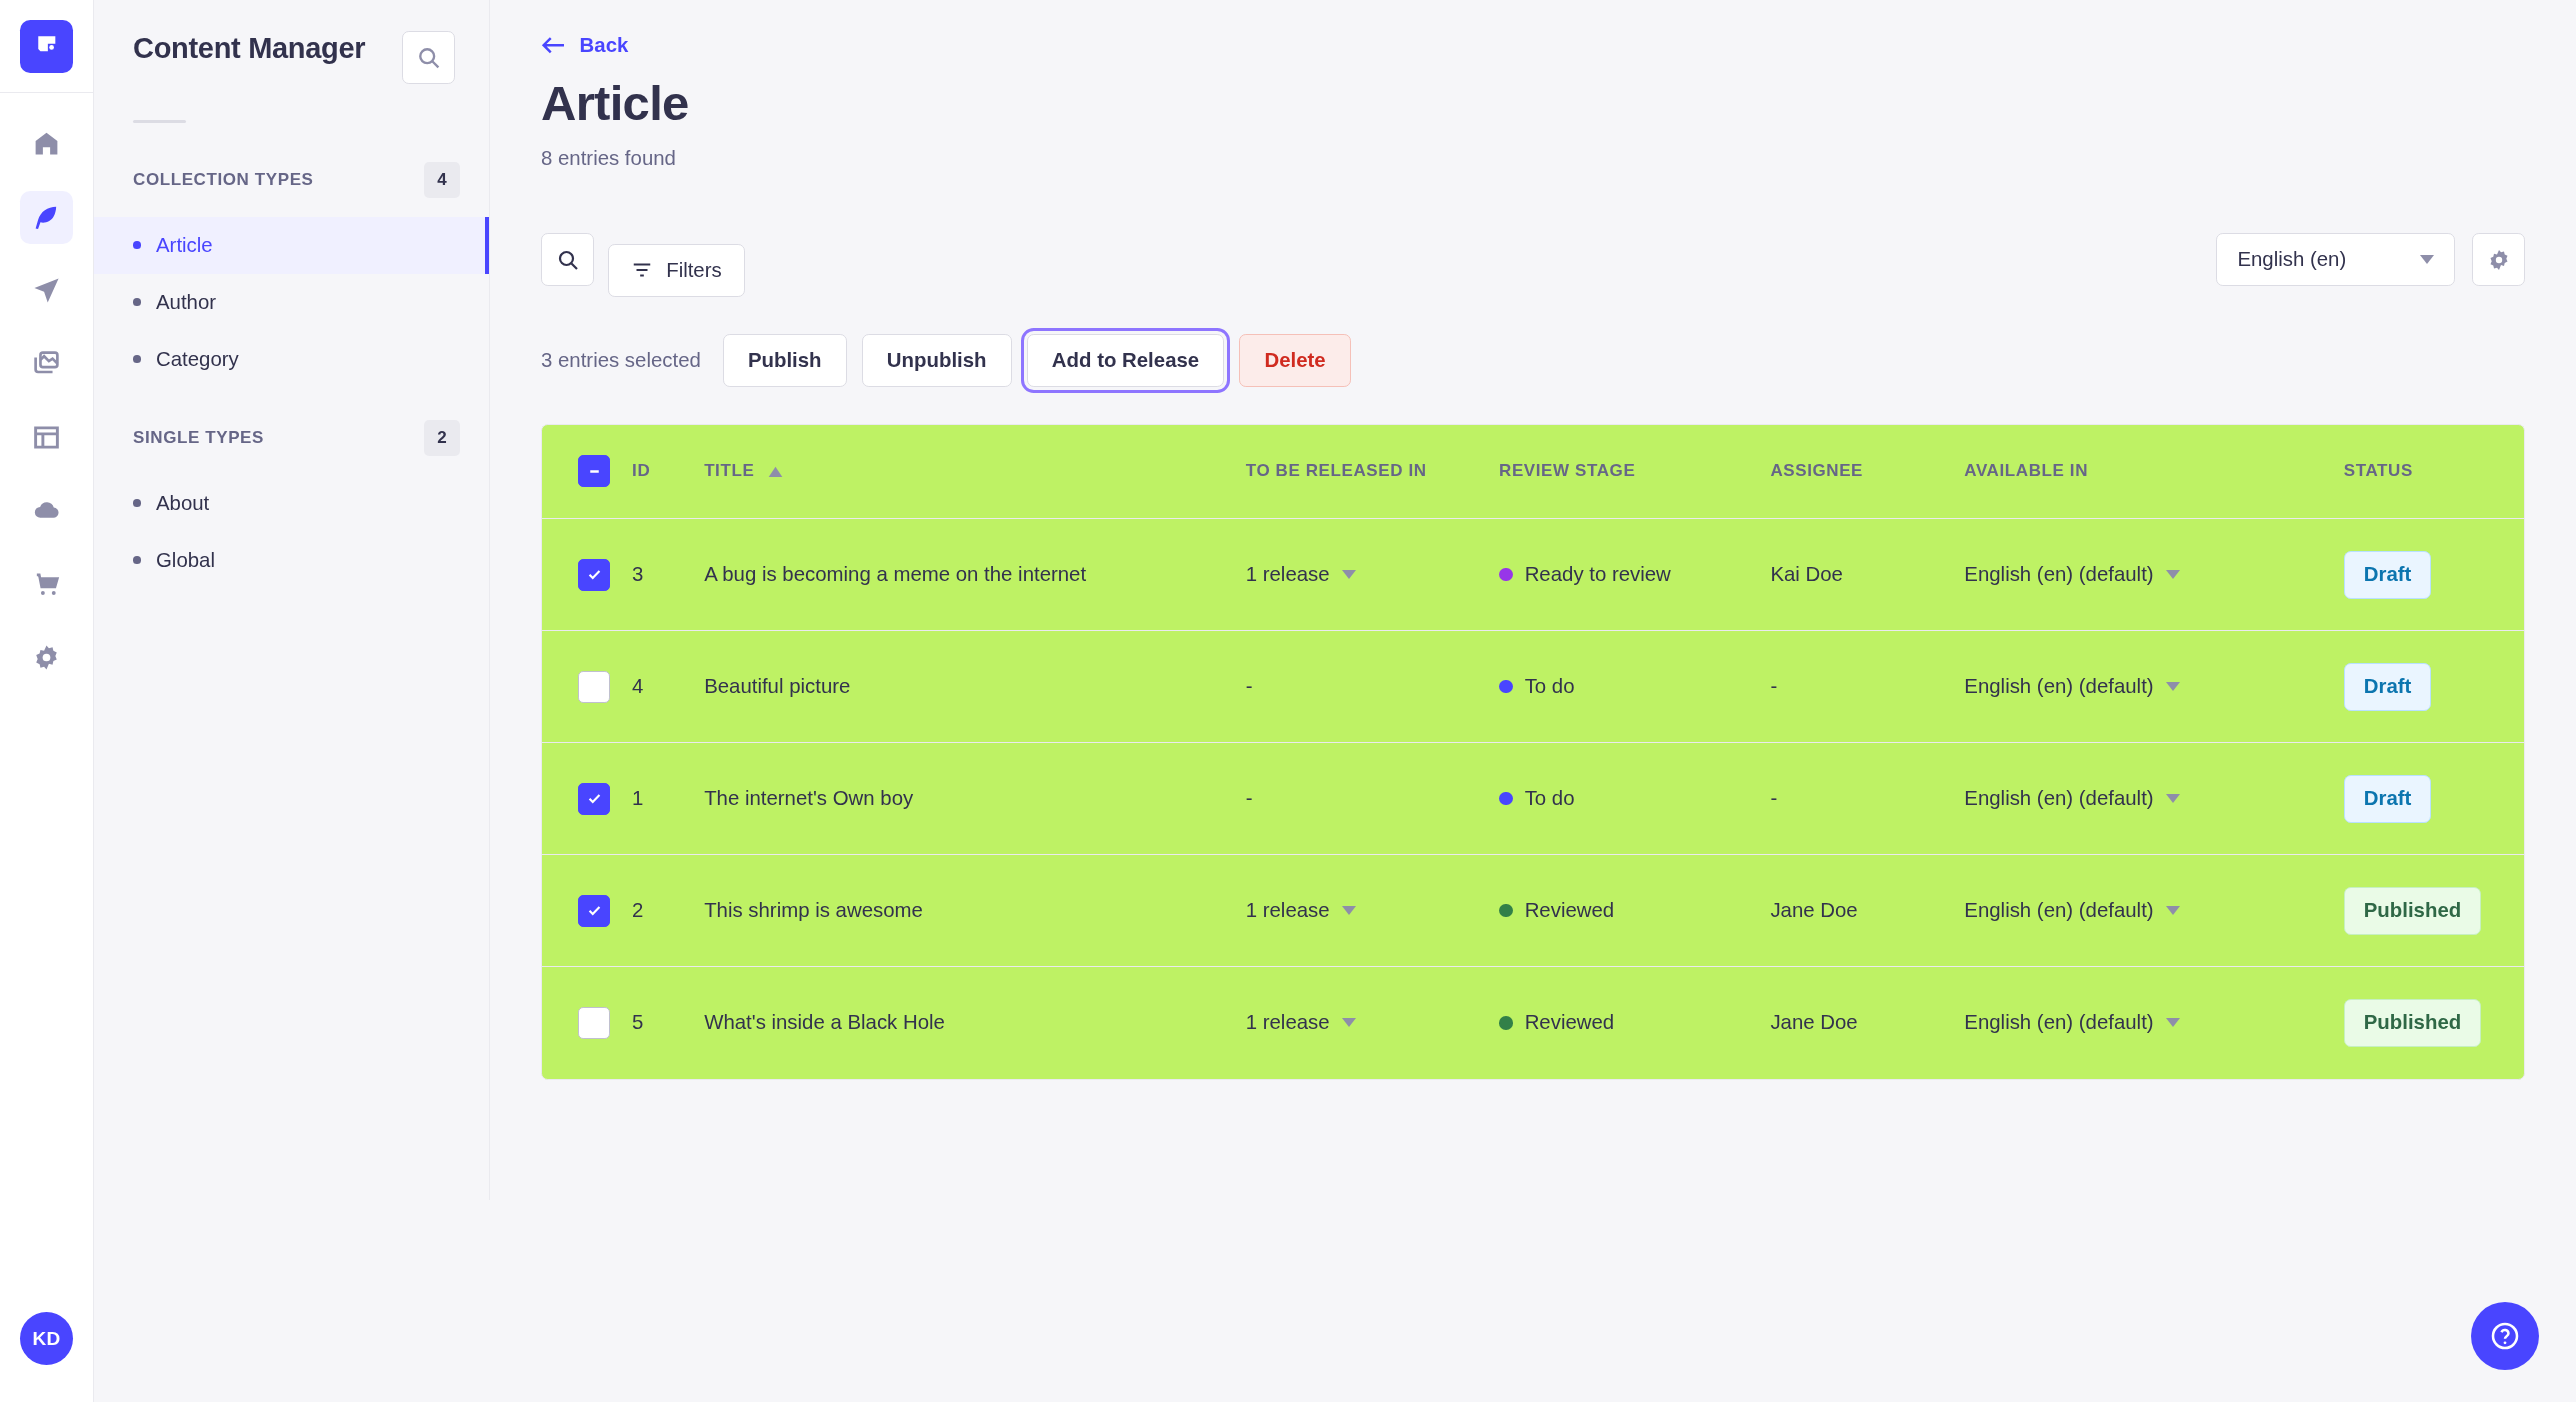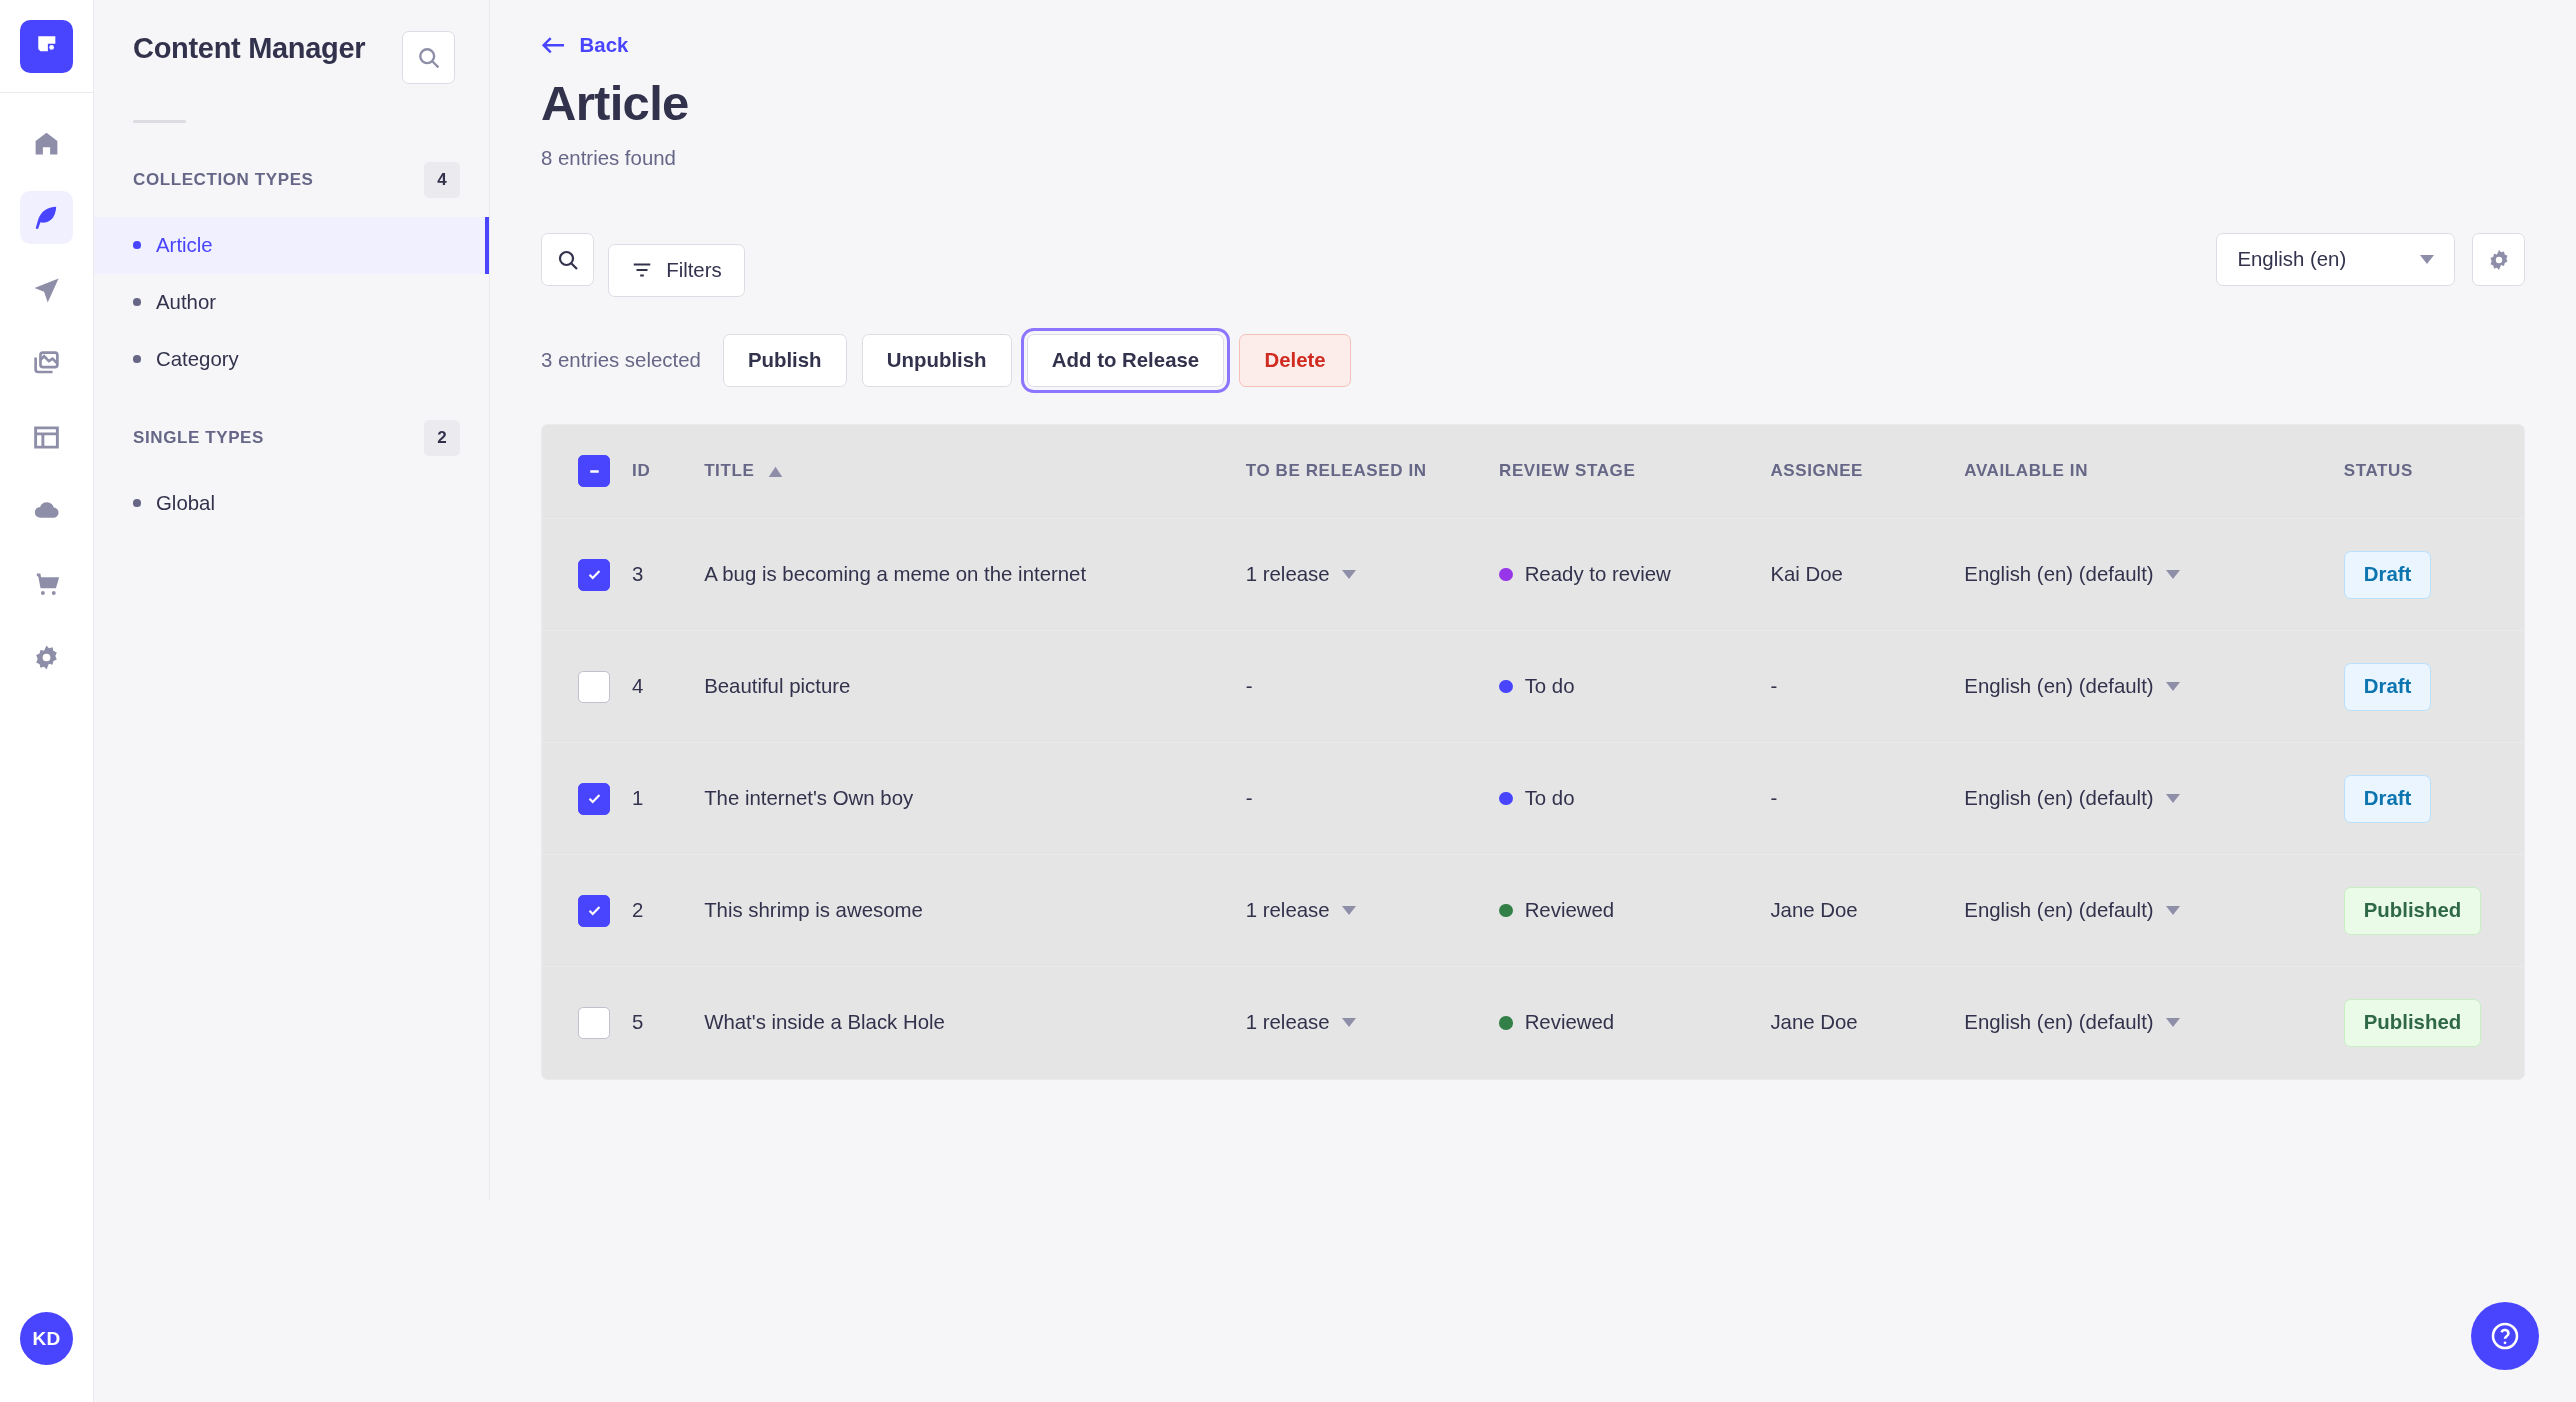--- a/index.html
+++ b/index.html
@@ -138,21 +138,21 @@
   .bulk-btn.focused {
     outline: 3.4px solid #8e75ff; outline-offset: 3.4px; border-color: #dcdce4;
   }
   .bulk-btn.danger {
     background: #fcecea; border-color: #f5c0b8; color: #d02b20;
   }
 
   
   .table-card {
     margin-top: 37px;
-    background: #e5e5e5;
+    background: #bef264;
     border: 1.7px solid #eaeaef; border-radius: 6.8px;
     overflow: hidden;
   }
   table { width: 100%; border-collapse: collapse; table-layout: fixed; }
   thead tr { border-bottom: 1.7px solid #eaeaef; height: 94px; }
   th {
     text-align: left; font-size: 17px; font-weight: 700;
     color: #666687; letter-spacing: 0.6px; padding: 0;
     vertical-align: middle;
   }
@@ -290,20 +290,24 @@
       <div class="nav-item">
         <span class="dot"></span>
         <span>Category</span>
       </div>
     </div>
 
     <div class="nav-group single">
       <div class="nav-group-head">
         <span class="nav-group-label">SINGLE TYPES</span>
         <span class="nav-group-badge">2</span>
+      </div>
+      <div class="nav-item">
+        <span class="dot"></span>
+        <span>About</span>
       </div>
       <div class="nav-item">
         <span class="dot"></span>
         <span>Global</span>
       </div>
     </div>
   </div>
 
   <div class="main">
     <div class="main-inner">

